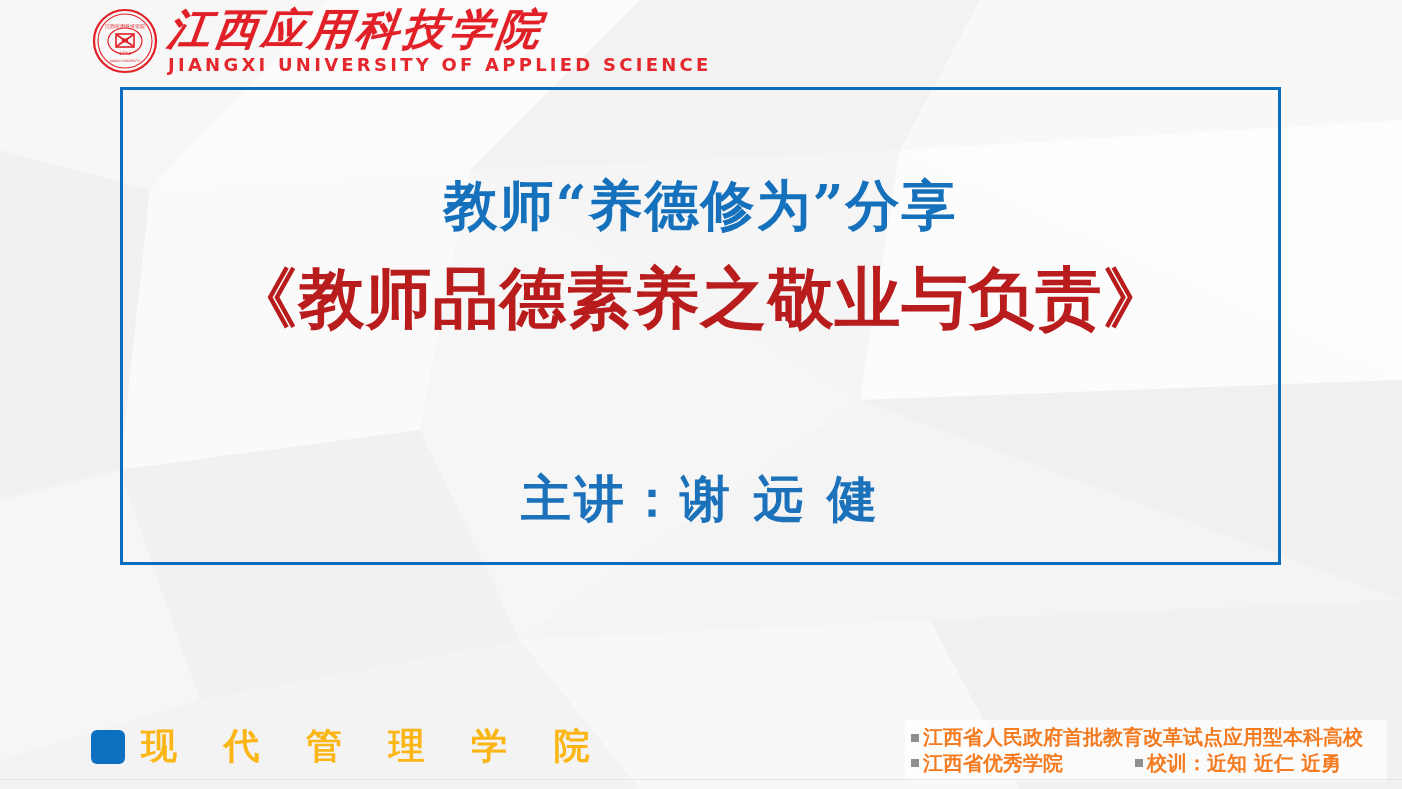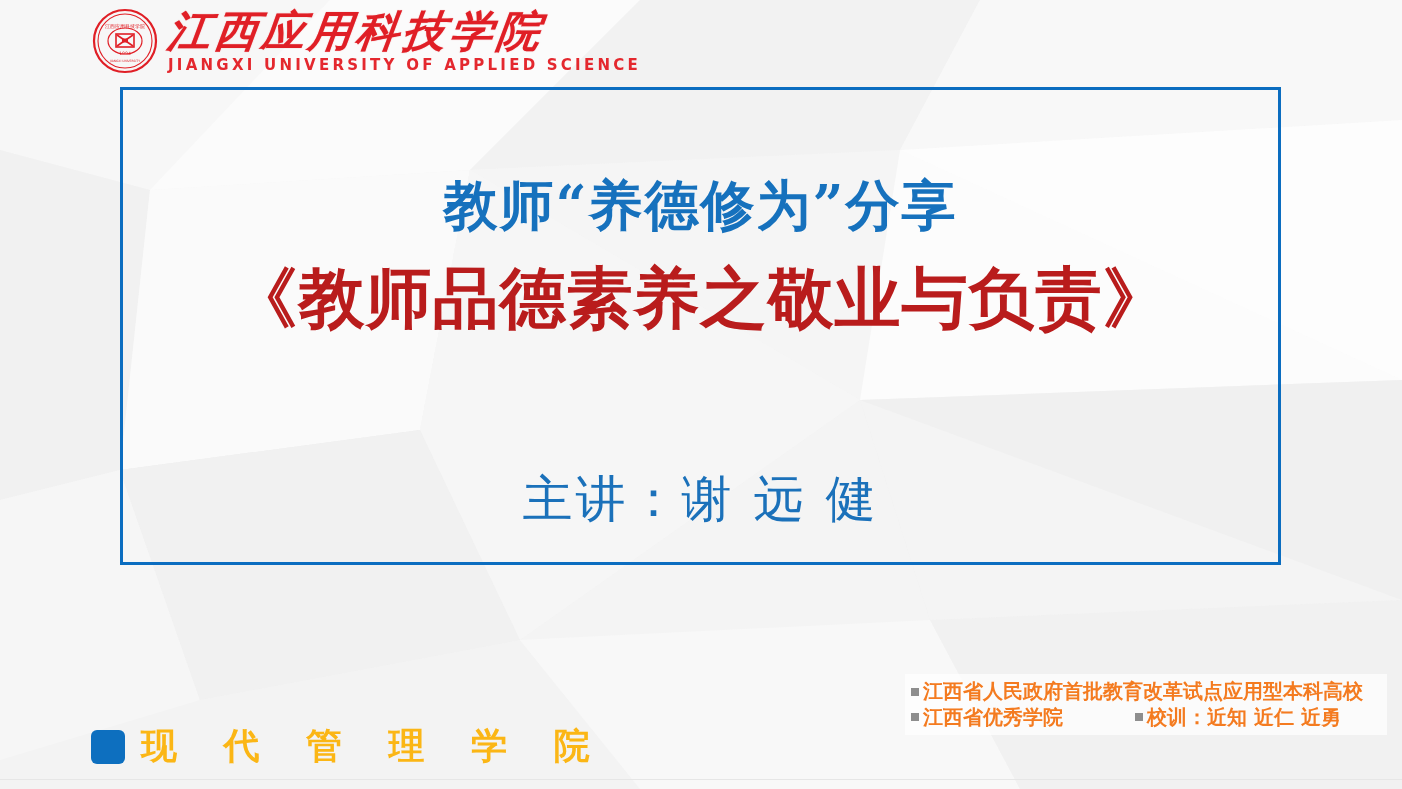--- a/index.html
+++ b/index.html
@@ -67,21 +67,21 @@
     font-style: italic;
     color: #e01f26;
     letter-spacing: 4px;
     white-space: nowrap;
     transform: skewX(-7deg);
     text-shadow: 0 0 1px rgba(224,31,38,.5);
   }
   .logo-en {
     margin-top: 5px;
     font-family: "DejaVu Sans", "Liberation Sans", sans-serif;
-    font-size: 15px;
+    font-size: 18px;
     font-weight: 700;
     color: #e4282e;
     letter-spacing: 3.25px;
     white-space: nowrap;
   }
 
   
   .frame {
     position: absolute;
     left: 120px;
@@ -123,21 +123,21 @@
     line-height: 1.18;
     white-space: nowrap;
   }
 
   .presenter {
     margin-top: 128px;
     width: 100%;
     text-align: center;
     font-family: "DejaVu Sans", "Liberation Sans", sans-serif;
     font-size: 50px;
-    font-weight: 400;
+    font-weight: 700;
     color: #1b71ba;
     letter-spacing: 3px;
     white-space: nowrap;
   }
 
   
   .footer-left {
     position: absolute;
     left: 91px;
     top: 722px;
@@ -157,21 +157,21 @@
     font-size: 36px;
     font-weight: 700;
     color: #fbb615;
     letter-spacing: 17px;
     white-space: nowrap;
   }
 
   .footer-right {
     position: absolute;
     left: 905px;
-    top: 674px;
+    top: 720px;
     width: 482px;
     padding: 6px 4px 6px 6px;
     box-sizing: border-box;
     background: rgba(255,255,255,0.72);
   }
   .fr-row {
     display: flex;
     align-items: center;
     white-space: nowrap;
     line-height: 1.18;

